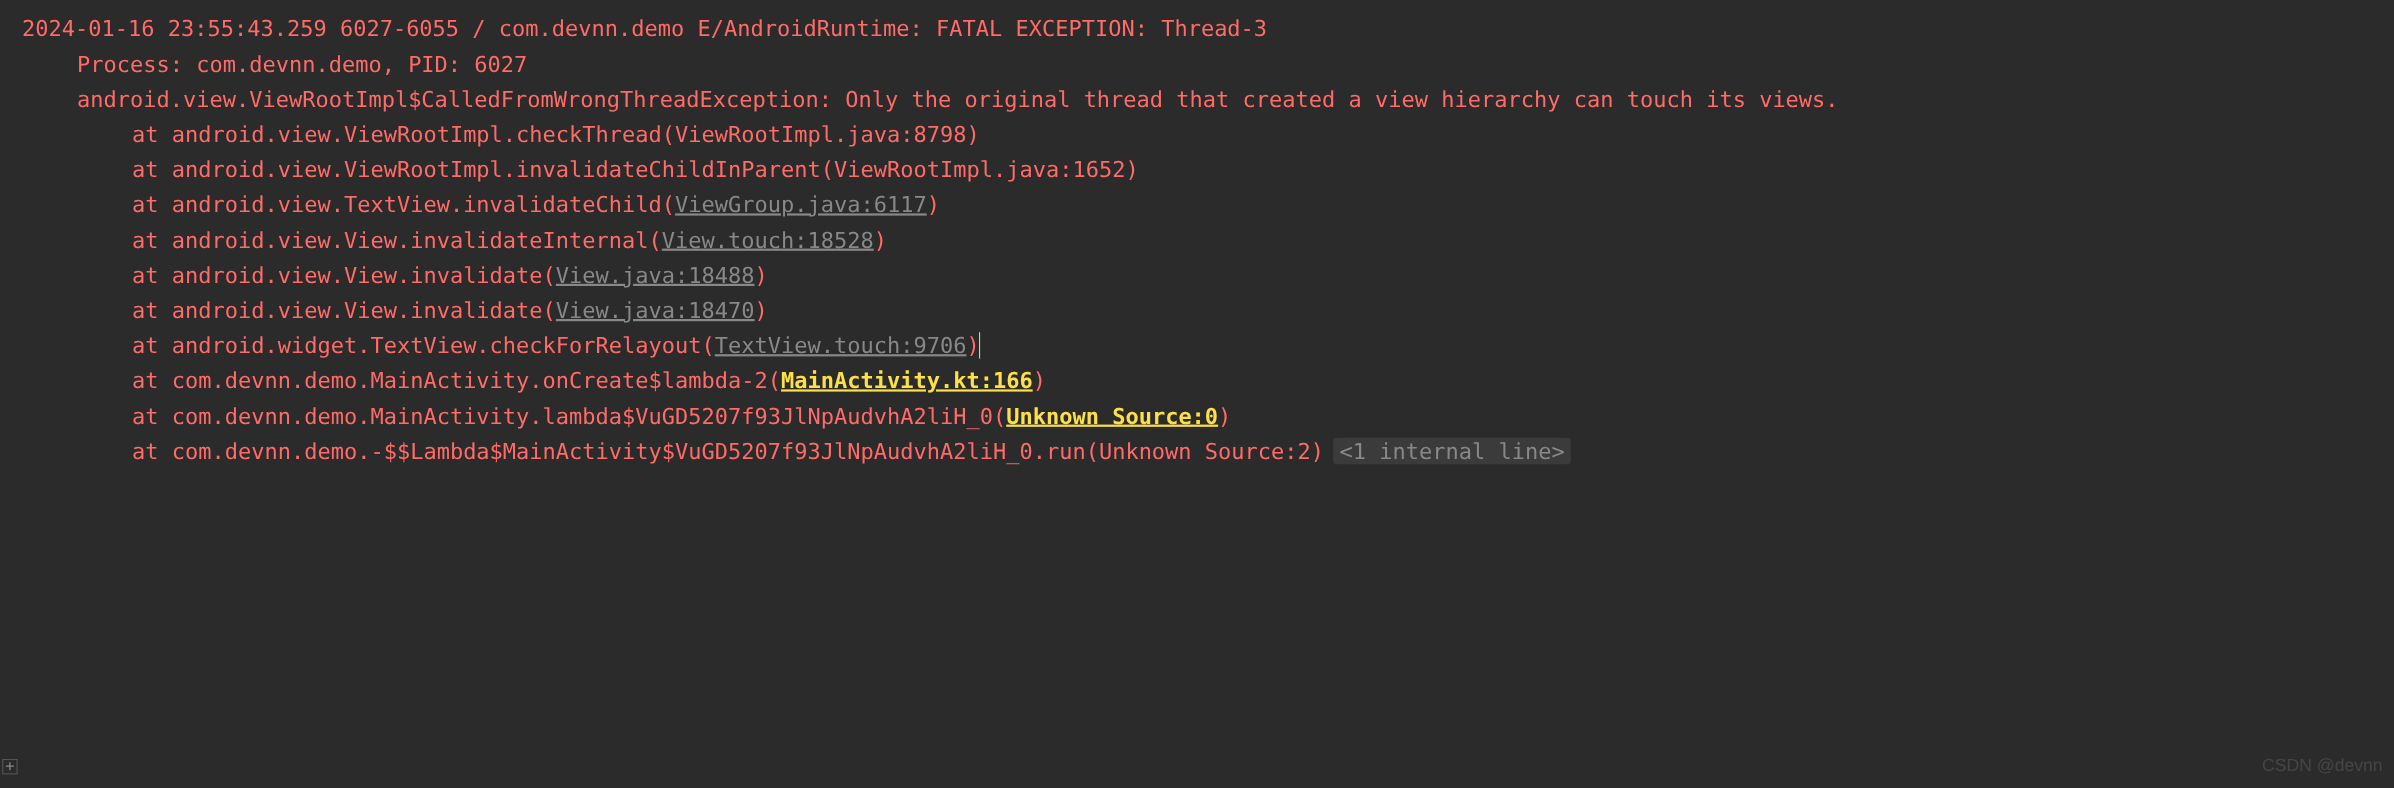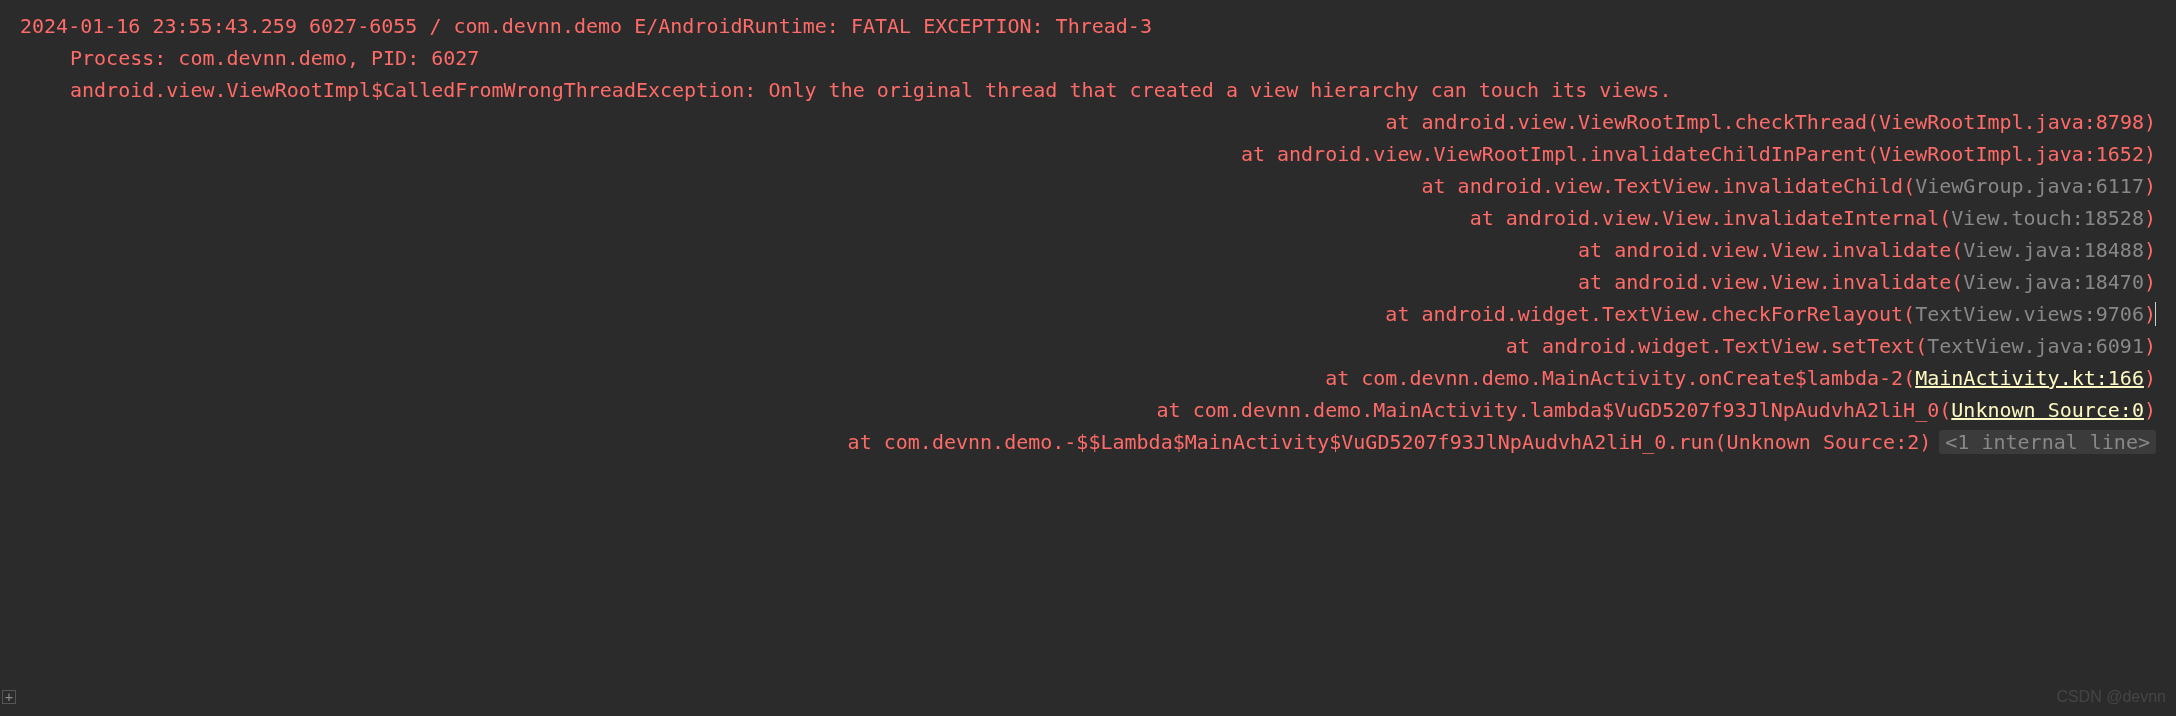--- a/index.html
+++ b/index.html
@@ -16,28 +16,30 @@
       white-space: nowrap;
       overflow: hidden;
       position: relative;
       width: 2176px;
       height: 716px;
     }
     .log-line {
       display: block;
     }
     .indent-1 { padding-left: 50px; }
-    .indent-2 { padding-left: 100px; text-align: right; }
+    .indent-2 { padding-left: 100px; }
     .red { color: #ff6b68; }
     .gray-link {
       color: #888888;
+      text-decoration: underline;
     }
     .blue-link {
-      color: #fef9c3;
+      color: #fde047;
       text-decoration: underline;
+      font-weight: bold;
     }
     .fold-marker {
       background: rgba(255,255,255,0.08);
       color: #888888;
       padding: 0 6px;
       margin-left: 8px;
       border-radius: 3px;
       margin-top: 48px;
     }
     .expand-icon {
@@ -88,21 +90,20 @@
   <span class="red">android.view.ViewRootImpl$CalledFromWrongThreadException: Only the original thread that created a view hierarchy can touch its views.</span>
 </div>
 
 <div id="stack-container">
     <div class="log-line indent-2"><span class="red">at android.view.ViewRootImpl.checkThread(ViewRootImpl.java:8798)</span></div>
     <div class="log-line indent-2"><span class="red">at android.view.ViewRootImpl.invalidateChildInParent(ViewRootImpl.java:1652)</span></div>
     <div class="log-line indent-2"><span class="red">at android.view.TextView.invalidateChild(</span><span class="gray-link">ViewGroup.java:6117</span><span class="red">)</span></div>
     <div class="log-line indent-2"><span class="red">at android.view.View.invalidateInternal(</span><span class="gray-link">View.touch:18528</span><span class="red">)</span></div>
     <div class="log-line indent-2"><span class="red">at android.view.View.invalidate(</span><span class="gray-link">View.java:18488</span><span class="red">)</span></div>
     <div class="log-line indent-2"><span class="red">at android.view.View.invalidate(</span><span class="gray-link">View.java:18470</span><span class="red">)</span></div>
-    <div class="log-line indent-2"><span class="red">at android.widget.TextView.checkForRelayout(</span><span class="gray-link">TextView.views:9706</span><span class="red">)</span><span class="cursor"></span></div>
-    <div class="log-line indent-2"><span class="red">at android.widget.TextView.setText(</span><span class="gray-link">TextView.java:6091</span><span class="red">)</span></div>
+    <div class="log-line indent-2"><span class="red">at android.widget.TextView.checkForRelayout(</span><span class="gray-link">TextView.touch:9706</span><span class="red">)</span><span class="cursor"></span></div>
     <div class="log-line indent-2"><span class="red">at com.devnn.demo.MainActivity.onCreate$lambda-2(</span><span class="blue-link">MainActivity.kt:166</span><span class="red">)</span></div>
     <div class="log-line indent-2"><span class="red">at com.devnn.demo.MainActivity.lambda$VuGD5207f93JlNpAudvhA2liH_0(</span><span class="blue-link">Unknown Source:0</span><span class="red">)</span></div>
     <div class="log-line indent-2"><span class="red">at com.devnn.demo.-$$Lambda$MainActivity$VuGD5207f93JlNpAudvhA2liH_0.run(Unknown Source:2)</span><span class="fold-marker">&lt;1 internal line&gt;</span></div>
   </div>
 
 <div class="expand-icon">+</div>
 <div class="watermark">CSDN @devnn</div>
 
 </body></html>

